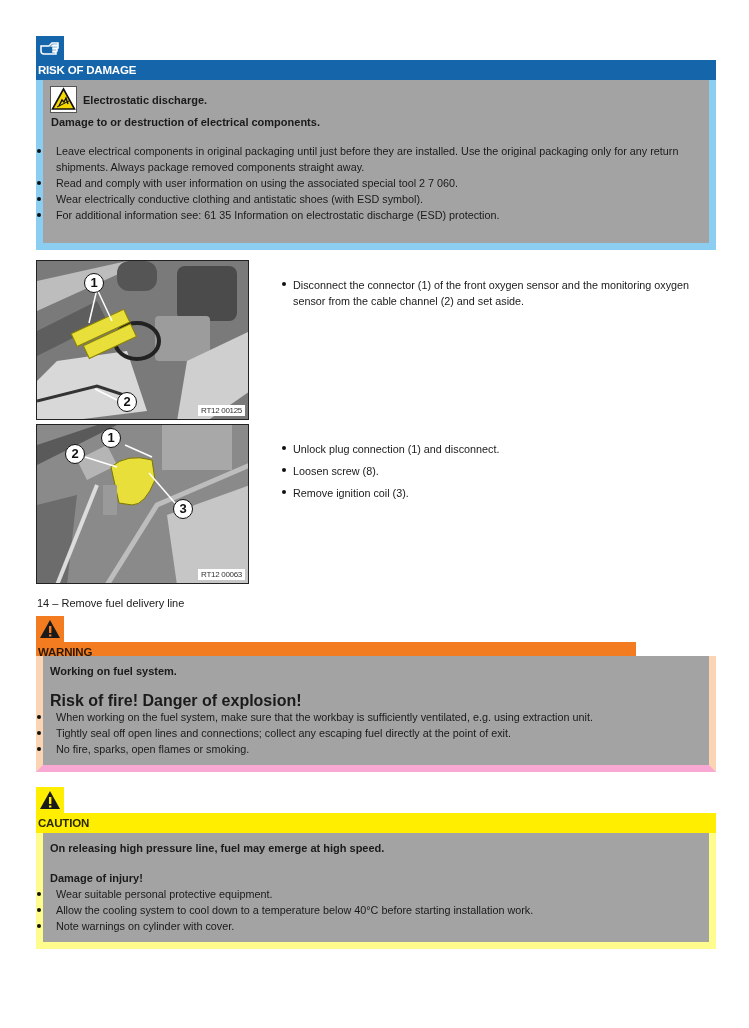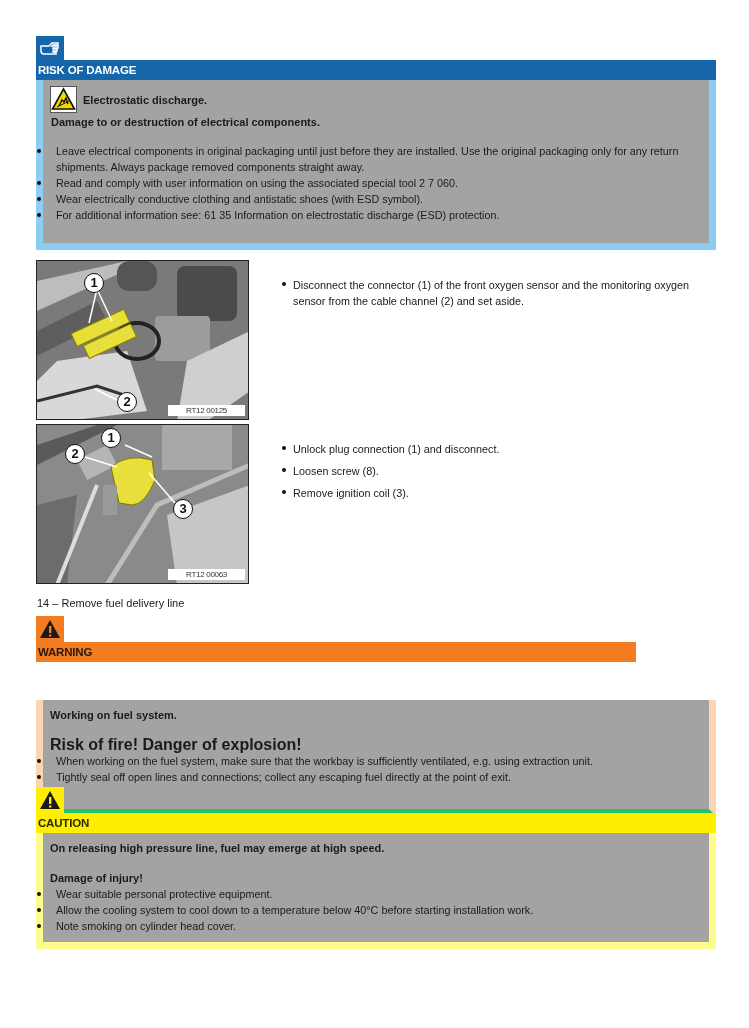--- a/index.html
+++ b/index.html
@@ -32,37 +32,37 @@
 
   
   .blue-tab { left: 36px; top: 36px; background: #1565ab; }
   .blue-header { left: 36px; top: 60px; width: 680px; background: #1565ab; color: #fff; }
   .blue-body { left: 36px; top: 80px; width: 680px; height: 170px;
     border-left: 7px solid #8ccdf2; border-right: 7px solid #8ccdf2; border-bottom: 7px solid #8ccdf2; }
 
   
   .orange-tab { left: 36px; top: 616px; background: #f47c20; }
   .orange-header { left: 36px; top: 642px; width: 600px; background: #f47c20; color: #2a1a0a; }
-  .orange-body { left: 36px; top: 700px; width: 680px; height: 116px;
-    border-left: 7px solid #fbd4b4; border-right: 7px solid #fbd4b4; border-bottom: 7px solid #22c55e; }
+  .orange-body { left: 36px; top: 656px; width: 680px; height: 116px;
+    border-left: 7px solid #fbd4b4; border-right: 7px solid #fbd4b4; border-bottom: 7px solid #f9a8d4; }
 
   
   .yellow-tab { left: 36px; top: 787px; background: #ffee00; }
   .yellow-header { left: 36px; top: 813px; width: 680px; background: #ffee00; color: #2a2a00; }
   .yellow-body { left: 36px; top: 833px; width: 680px; height: 116px;
     border-left: 7px solid #fdfc8c; border-right: 7px solid #fdfc8c; border-bottom: 7px solid #fdfc8c; }
 
   
   .figure {
     position: absolute; left: 36px; width: 213px; background: #6d6d6d;
     border: 1px solid #222; box-sizing: border-box; overflow: hidden;
   }
   .fig-label {
     position: absolute; right: 3px; bottom: 3px; background: #fff;
-    font-size: 8px; color: #333; padding: 0 18px; line-height: 11px;
+    font-size: 8px; color: #333; padding: 0 3px; line-height: 11px;
     font-family: "Liberation Sans", sans-serif; letter-spacing: -0.3px;
   }
   .callout {
     position: absolute; width: 20px; height: 20px; border-radius: 50%;
     background: #fff; border: 1.5px solid #111; box-sizing: border-box;
     font-weight: bold; font-size: 13px; line-height: 17px; text-align: center; color: #111;
   }
 
   .step-list {
     position: absolute; left: 264px; width: 440px; font-size: 10.8px; line-height: 16px;
@@ -169,32 +169,33 @@
     <rect x="10" y="15.5" width="2.4" height="2" fill="#f47c20"></rect>
   </svg>
 </div>
 <div class="notice-header orange-header">WARNING</div>
 <div class="notice-body orange-body">
   <div class="abs bold" style="left:7px; top:7px; font-size:11px;">Working on fuel system.</div>
   <div class="abs bold" style="left:7px; top:37px; font-size:16px;">Risk of fire! Danger of explosion!</div>
   <ul class="abs" style="left:-5px; top:53px; width:650px;">
     <li>When working on the fuel system, make sure that the workbay is sufficiently ventilated, e.g. using extraction unit.</li>
     <li>Tightly seal off open lines and connections; collect any escaping fuel directly at the point of exit.</li>
+    <li>No fire, sparks, open flames or smoking.</li>
   </ul>
 </div>
 
 <div class="notice-icon-tab yellow-tab">
   <svg width="22" height="20" viewBox="0 0 22 20">
     <polygon points="11,1 21,19 1,19" fill="#1a1a1a"></polygon>
     <rect x="10" y="7" width="2.4" height="7" fill="#ffee00"></rect>
     <rect x="10" y="15.5" width="2.4" height="2" fill="#ffee00"></rect>
   </svg>
 </div>
 <div class="notice-header yellow-header">CAUTION</div>
 <div class="notice-body yellow-body">
   <div class="abs bold" style="left:7px; top:7px; font-size:11px;">On releasing high pressure line, fuel may emerge at high speed.</div>
   <div class="abs bold" style="left:7px; top:37px; font-size:11px;">Damage of injury!</div>
   <ul class="abs" style="left:-5px; top:53px; width:650px;">
     <li>Wear suitable personal protective equipment.</li>
     <li>Allow the cooling system to cool down to a temperature below 40°C before starting installation work.</li>
-    <li>Note smoking on cylinder head cover.</li>
+    <li>Note warnings on cylinder with cover.</li>
   </ul>
 </div>
 
 </body></html>

